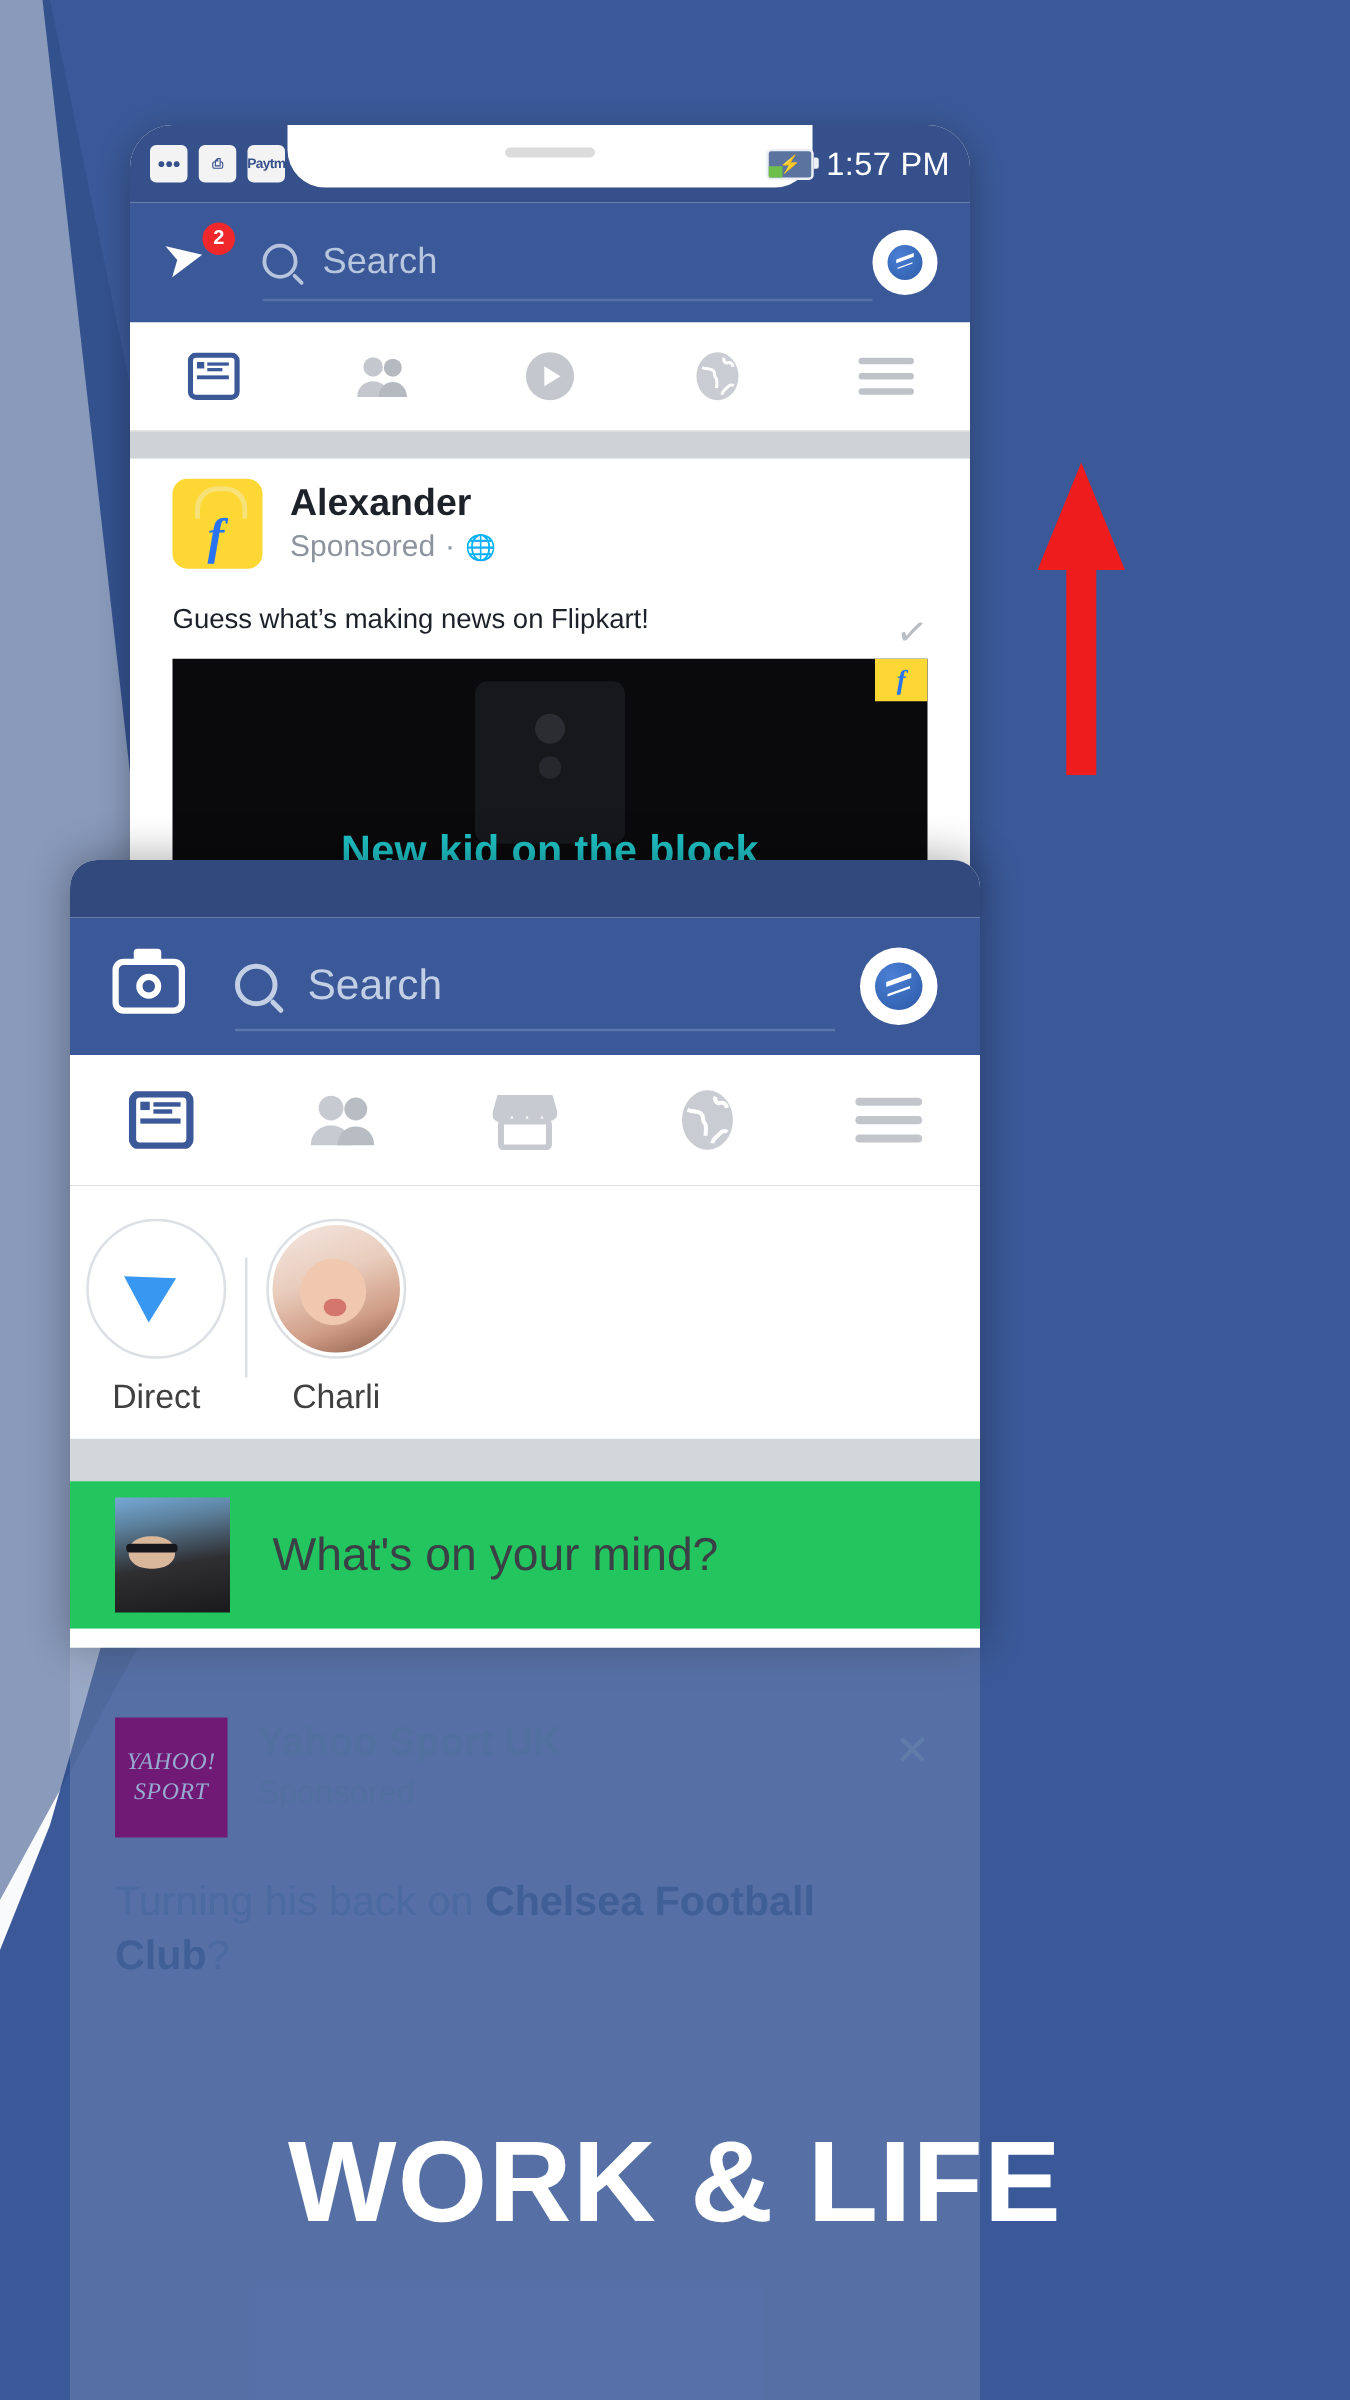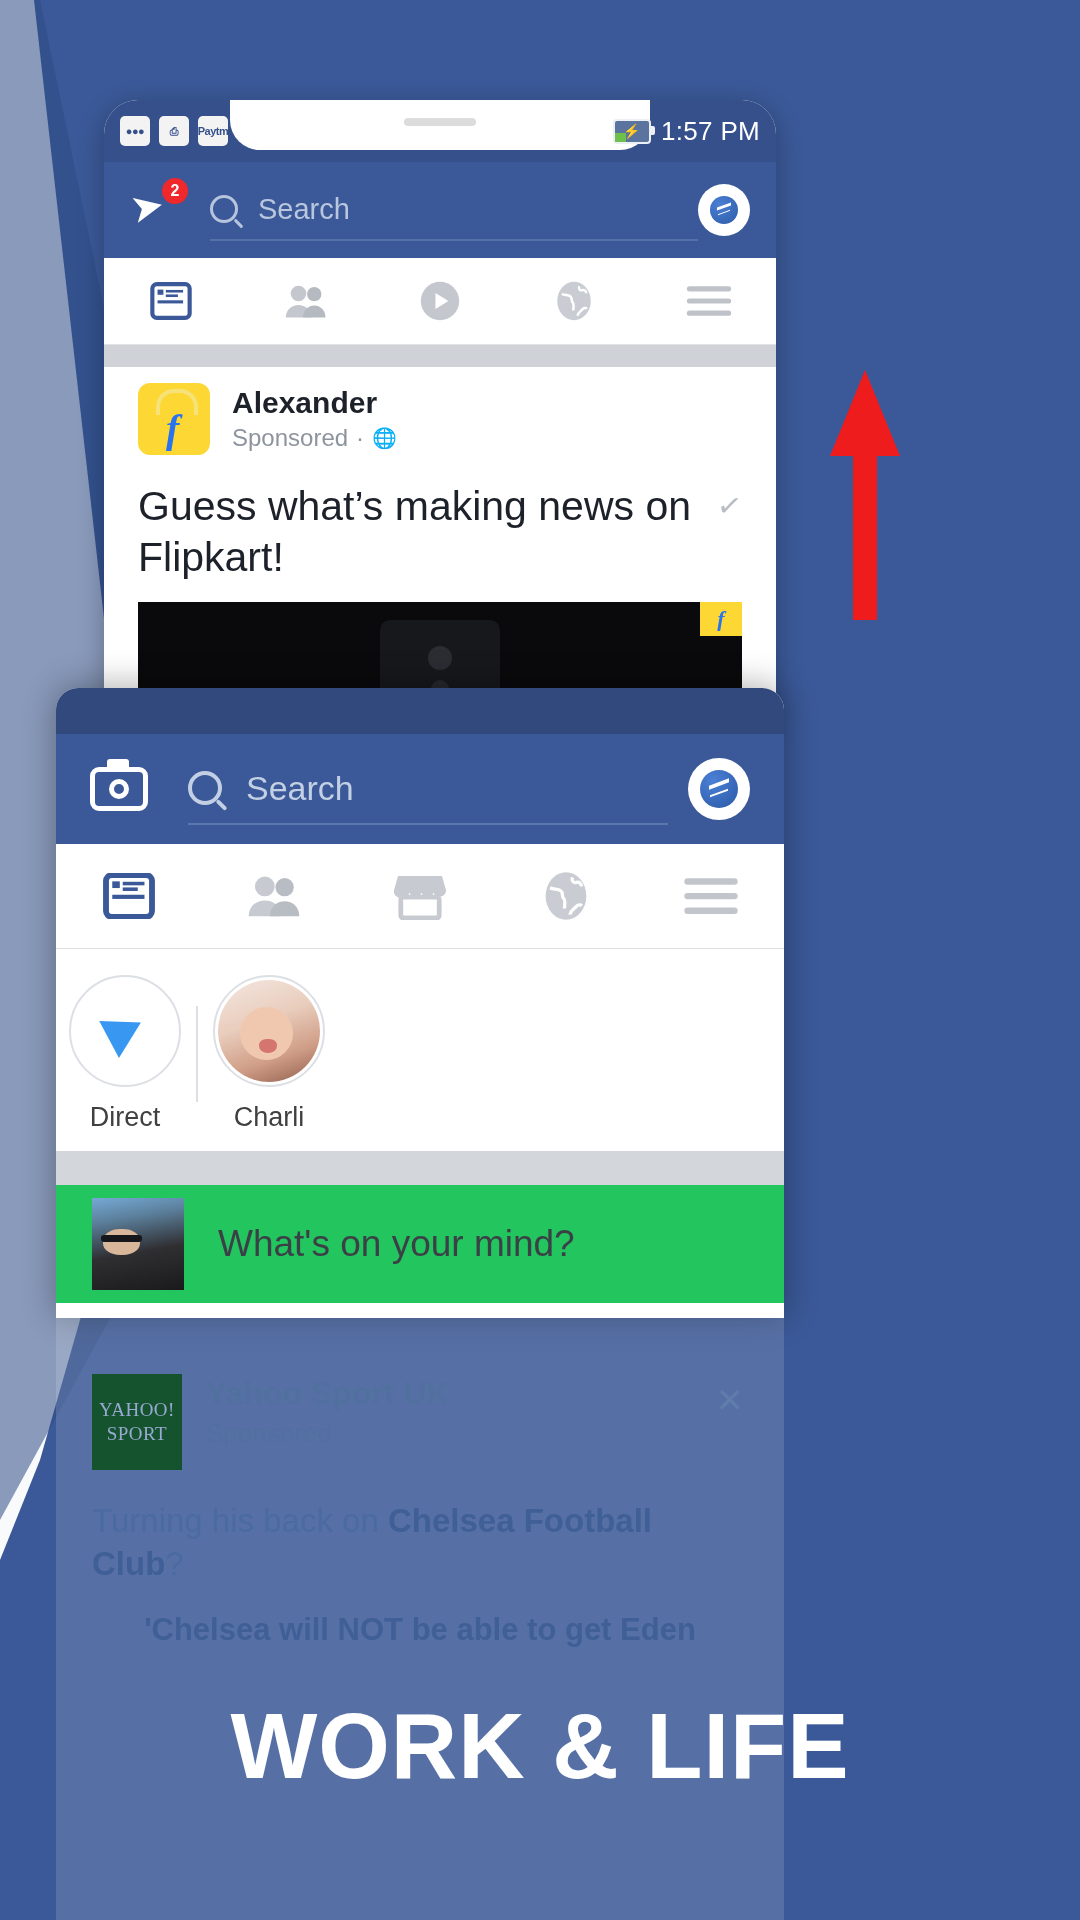--- a/index.html
+++ b/index.html
@@ -134,21 +134,21 @@
   #p1-flipkart-logo .f{
     position:absolute;left:28px;top:26px;font-size:40px;color:#2874f0;
     font-weight:bold;font-style:italic;font-family:"Liberation Serif",serif;
     line-height:1;
   }
   #p1-post-meta{margin-left:22px;}
   #p1-post-name{font-size:30px;font-weight:bold;color:#1d2129;line-height:1.15;}
   #p1-post-sub{font-size:24px;color:#8d949e;margin-top:4px;display:flex;align-items:center;gap:8px;}
   .globe-mini{font-size:20px;}
   #p1-post-text{
-    padding:26px 34px 18px 34px;font-size:41px;color:#1d2129;line-height:1.25;
+    padding:26px 34px 18px 34px;font-size:22px;color:#1d2129;line-height:1.25;
   }
   #p1-post-img{
     height:180px;margin:0 34px;background:#0a0a0c;position:relative;overflow:hidden;
   }
   #p1-post-img .phone-shape{
     position:absolute;left:50%;transform:translateX(-50%);top:18px;
     width:120px;height:130px;background:#17181c;border-radius:10px;
   }
   #p1-post-img .cam{
     position:absolute;left:50%;transform:translateX(-50%);top:44px;
@@ -306,22 +306,22 @@
   #p2-bottomcut{height:18px;background:#ffffff;}
 
   
   #bottom-panel{
     position:absolute;left:56px;top:1318px;width:728px;height:602px;
     background:rgba(255,255,255,.14);overflow:hidden;
   }
   #bp-inner{padding:56px 36px 0 36px;position:relative;height:100%;box-sizing:border-box;}
   #bp-head{display:flex;align-items:flex-start;}
   #bp-thumb{
-    width:90px;height:96px;background:#14532d;flex:0 0 auto;
-    display:flex;align-items:center;justify-content:center;
+    width:90px;height:96px;background:#701a75;flex:0 0 auto;
+    display:flex;align-items:center;justify-content:center;font-style:italic;
   }
   #bp-thumb-text{
     font-size:19px;color:#98aad2;font-family:"Liberation Serif",serif;
     letter-spacing:.5px;text-align:center;line-height:1.25;
   }
   #bp-meta{margin-left:24px;}
   #bp-name{font-size:32px;font-weight:bold;color:#52709f;line-height:1.2;}
   #bp-sub{font-size:26px;color:#52709f;margin-top:6px;}
   #bp-close{
     position:absolute;right:40px;top:62px;font-size:34px;color:#5f7cab;
@@ -548,17 +548,16 @@
       </div>
       <div id="bp-meta">
         <div id="bp-name">Yahoo Sport UK</div>
         <div id="bp-sub">Sponsored</div>
       </div>
     </div>
     <div id="bp-close">✕</div>
     <div id="bp-body">
       <span>Turning his back on </span><b>Chelsea Football Club</b><span>?</span>
     </div>
-    <div id="bp-body2">'Chelsea will NOT be able to get Eden</div>
   </div>
 </div>
 
 <div id="headline">WORK &amp; LIFE</div>
 
 </body></html>

